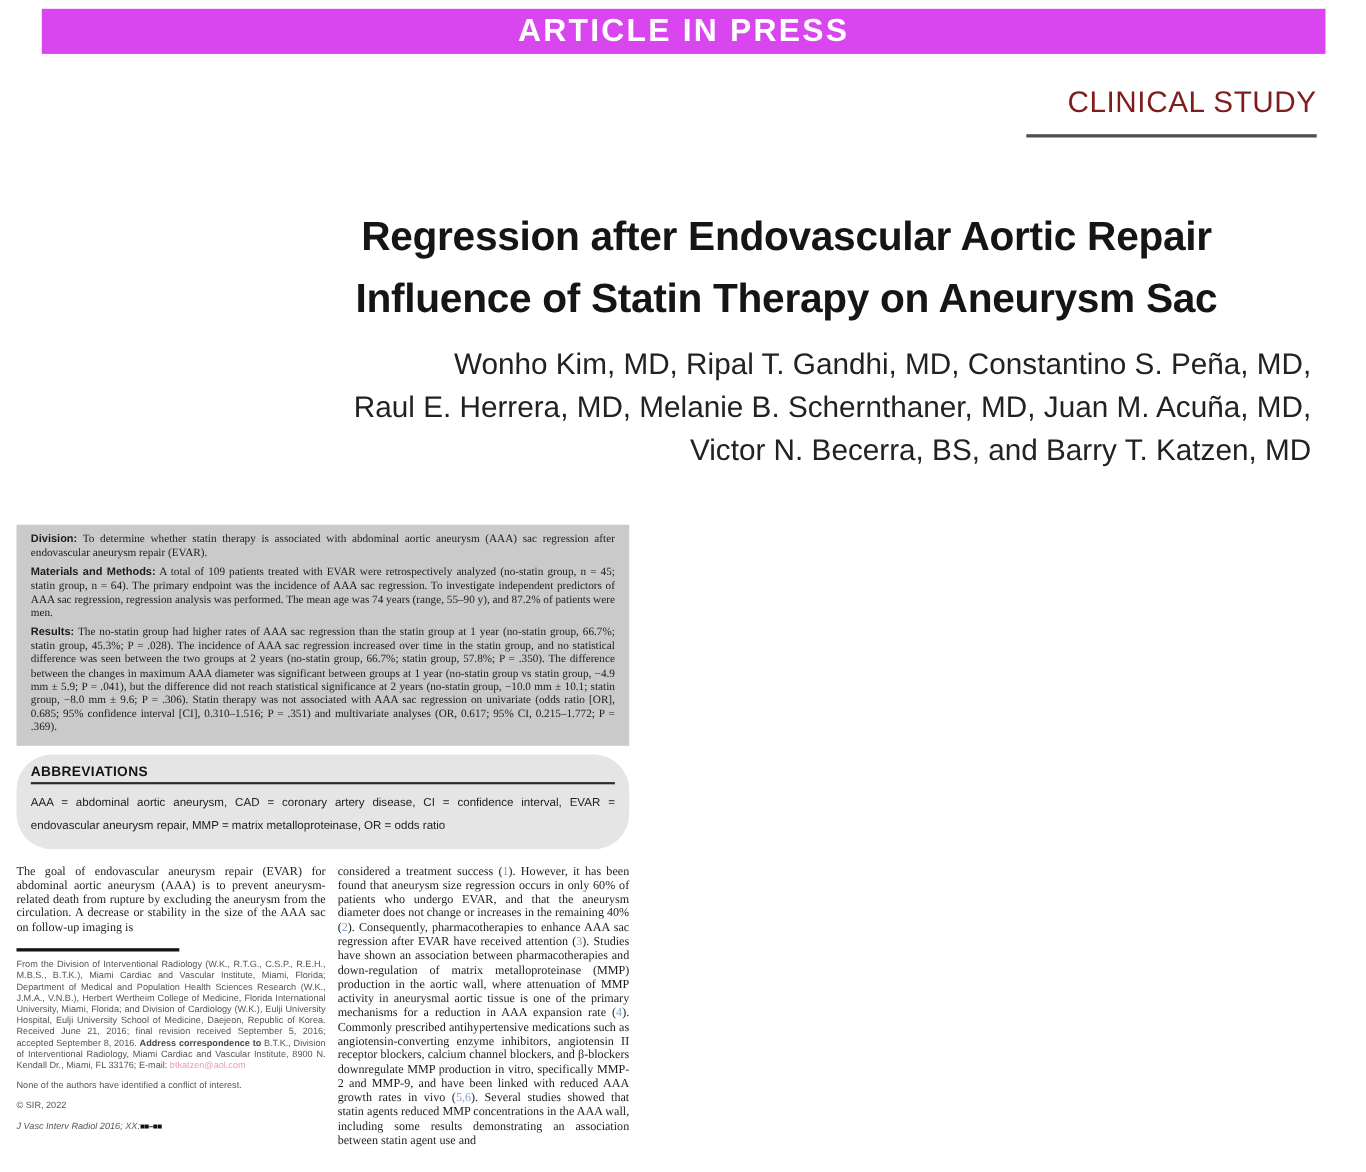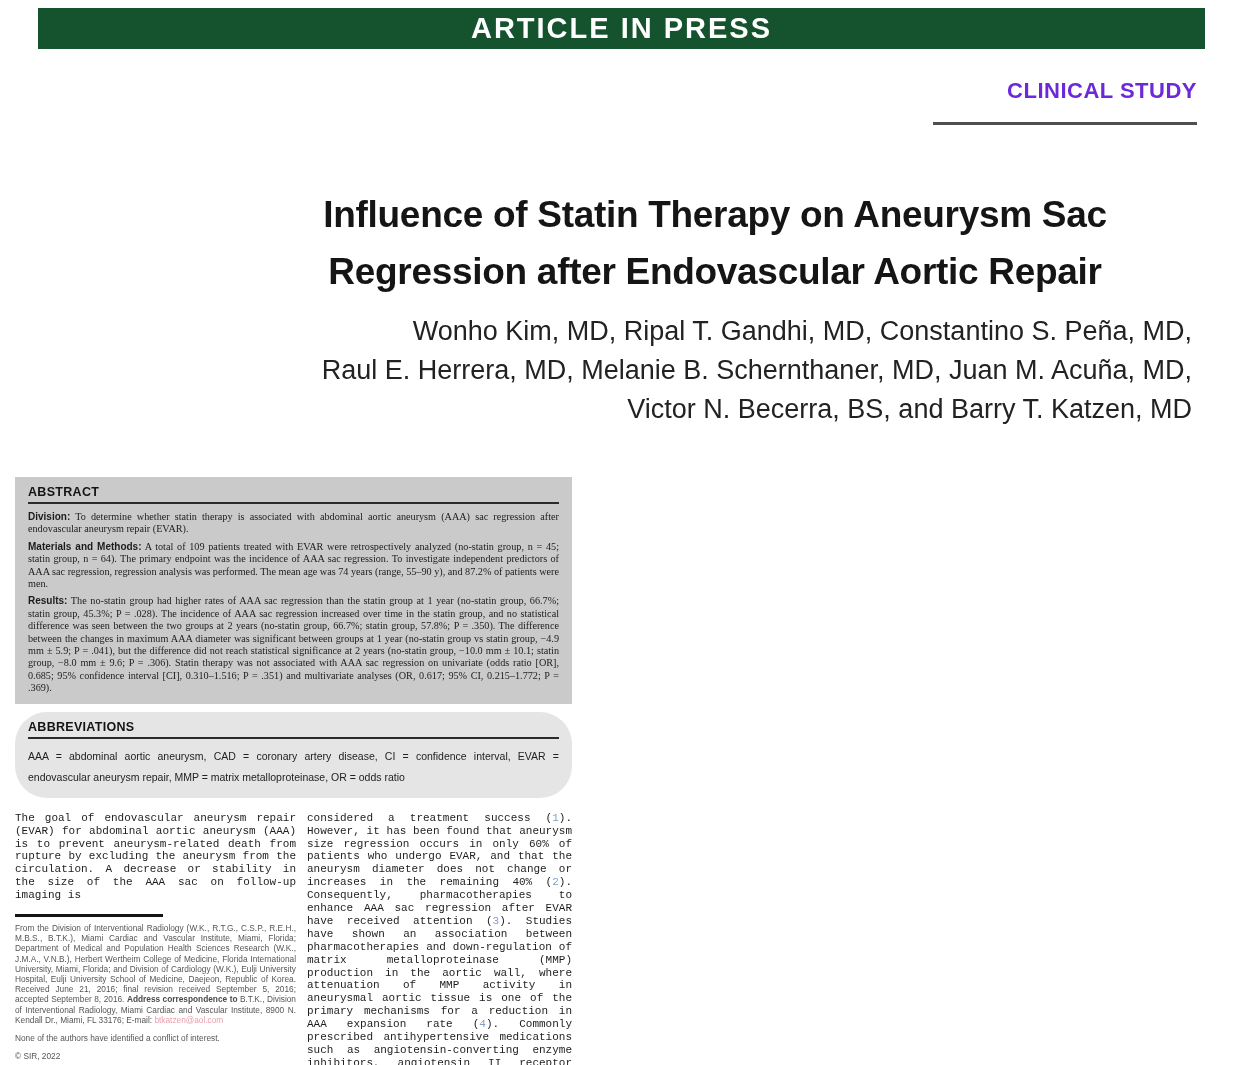--- a/index.html
+++ b/index.html
@@ -4,26 +4,26 @@
 <style>
   html,body { margin:0; padding:0; background:#ffffff; }
   .page {
     position:relative; width:1242px; height:1065px; background:#ffffff;
     font-family:"Liberation Sans", sans-serif; overflow:hidden; color:#1d1d1d;
   }
 
   
   .banner {
     position:absolute; left:38px; top:8px; width:1167px; height:41px;
-    background:#14532d; display:flex; align-items:center; justify-content:center;
+    background:#d946ef; display:flex; align-items:center; justify-content:center;
   }
   .banner-text { color:#ffffff; font-size:29px; font-weight:700; letter-spacing:2px; }
 
   
-  .kicker { position:absolute; top:78px; right:45px; font-size:22px; font-weight:700; color:#6d28d9; letter-spacing:.5px; }
+  .kicker { position:absolute; top:78px; right:45px; font-size:27px; font-weight:400; color:#7f1d1d; letter-spacing:.5px; }
   .kicker-rule { position:absolute; top:122px; right:45px; width:264px; height:3px; background:#4f4f4f; }
 
   
   .title {
     position:absolute; left:230px; top:186px; width:970px; text-align:center;
     font-size:37px; font-weight:700; color:#151515; line-height:57px; letter-spacing:-.3px;
   }
   .authors {
     position:absolute; top:312px; right:50px; width:1150px; text-align:right;
     font-size:27px; line-height:39px; color:#222222; font-weight:400;
@@ -44,21 +44,21 @@
   }
   .abstract-box p:last-child { margin-bottom:0; }
   .ab-label { font-family:"Liberation Sans", sans-serif; font-weight:700; font-size:10px; }
   .abbrev-text { font-size:10.5px; line-height:21px; color:#222; text-align:justify; }
 
   
   .columns { display:flex; margin-top:14px; }
   .col-left { width:281px; margin-right:11px; }
   .col-right { width:265px; }
   .body-par {
-    font-family:Liberation Mono, monospace; font-size:11px; line-height:12.9px;
+    font-family:Liberation Serif, serif; font-size:11px; line-height:12.9px;
     text-align:justify; color:#1d1d1d; margin:0;
   }
   .cite { color:#7f9fc8; }
 
   
   .fn-rule { width:148px; height:3px; background:#141414; margin:12px 0 6px; }
   .footnote { font-size:8.3px; line-height:10.2px; color:#555; text-align:justify; }
   .fn-bold { font-weight:700; color:#4a4a4a; }
   .link-pink { color:#e8a0ac; }
   .fn-item { margin-top:8px; font-size:8.3px; line-height:10.2px; color:#555; }
@@ -71,34 +71,33 @@
 <div class="page">
 
   <div class="banner">
     <span class="banner-text">ARTICLE IN PRESS</span>
   </div>
 
   <div class="kicker">CLINICAL STUDY</div>
   <div class="kicker-rule"></div>
 
   <div class="title">
+    <div>Regression after Endovascular Aortic Repair</div>
     <div>Influence of Statin Therapy on Aneurysm Sac</div>
-    <div>Regression after Endovascular Aortic Repair</div>
   </div>
 
   <div class="authors">
     <div>Wonho Kim, MD, Ripal T. Gandhi, MD, Constantino S. Peña, MD,</div>
     <div>Raul E. Herrera, MD, Melanie B. Schernthaner, MD, Juan M. Acuña, MD,</div>
     <div>Victor N. Becerra, BS, and Barry T. Katzen, MD</div>
   </div>
 
   <div class="left-main">
 
     <div class="abstract-box">
-      <div class="box-heading">ABSTRACT</div>
       <p><span class="ab-label">Division:</span><span> To determine whether statin therapy is associated with abdominal aortic aneurysm (AAA) sac regression after endovascular aneurysm repair (EVAR).</span></p>
       <p><span class="ab-label">Materials and Methods:</span><span> A total of 109 patients treated with EVAR were retrospectively analyzed (no-statin group, n = 45; statin group, n = 64). The primary endpoint was the incidence of AAA sac regression. To investigate independent predictors of AAA sac regression, regression analysis was performed. The mean age was 74 years (range, 55–90 y), and 87.2% of patients were men.</span></p>
       <p><span class="ab-label">Results:</span><span> The no-statin group had higher rates of AAA sac regression than the statin group at 1 year (no-statin group, 66.7%; statin group, 45.3%; P = .028). The incidence of AAA sac regression increased over time in the statin group, and no statistical difference was seen between the two groups at 2 years (no-statin group, 66.7%; statin group, 57.8%; P = .350). The difference between the changes in maximum AAA diameter was significant between groups at 1 year (no-statin group vs statin group, −4.9 mm ± 5.9; P = .041), but the difference did not reach statistical significance at 2 years (no-statin group, −10.0 mm ± 10.1; statin group, −8.0 mm ± 9.6; P = .306). Statin therapy was not associated with AAA sac regression on univariate (odds ratio [OR], 0.685; 95% confidence interval [CI], 0.310–1.516; P = .351) and multivariate analyses (OR, 0.617; 95% CI, 0.215–1.772; P = .369).</span></p>
     </div>
 
     <div class="abbrev-box">
       <div class="box-heading">ABBREVIATIONS</div>
       <div class="abbrev-text">AAA = abdominal aortic aneurysm, CAD = coronary artery disease, CI = confidence interval, EVAR = endovascular aneurysm repair, MMP = matrix metalloproteinase, OR = odds ratio</div>
     </div>
 

